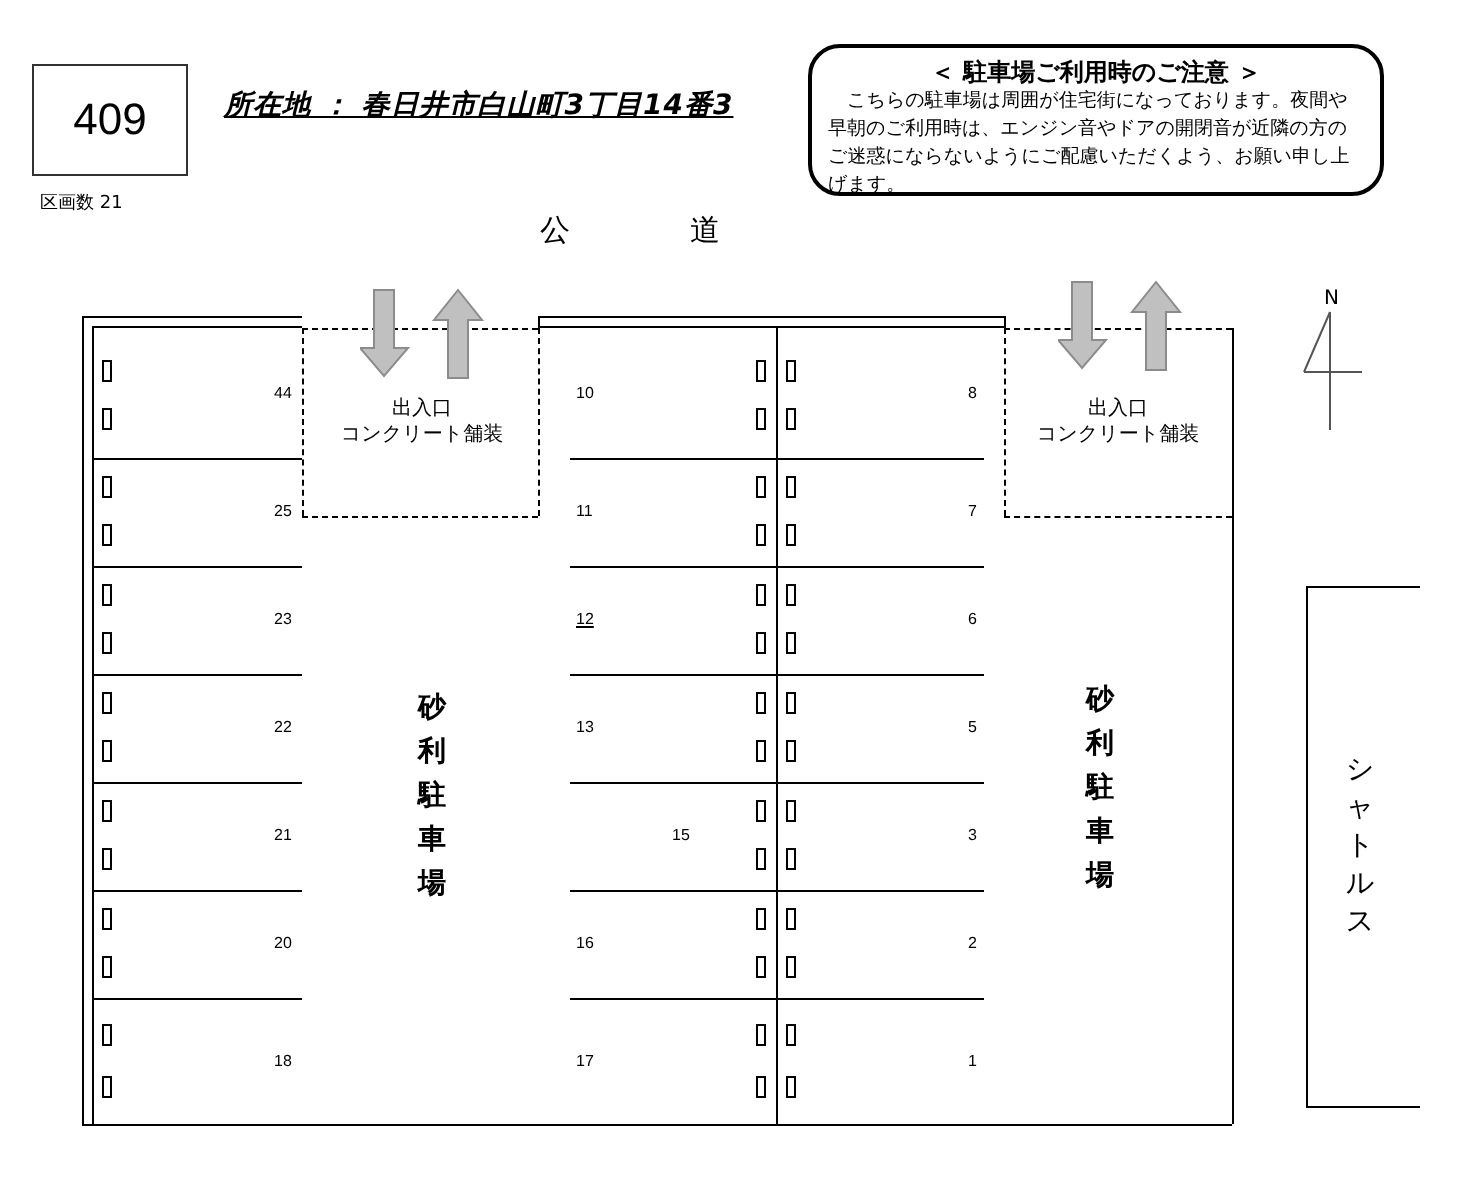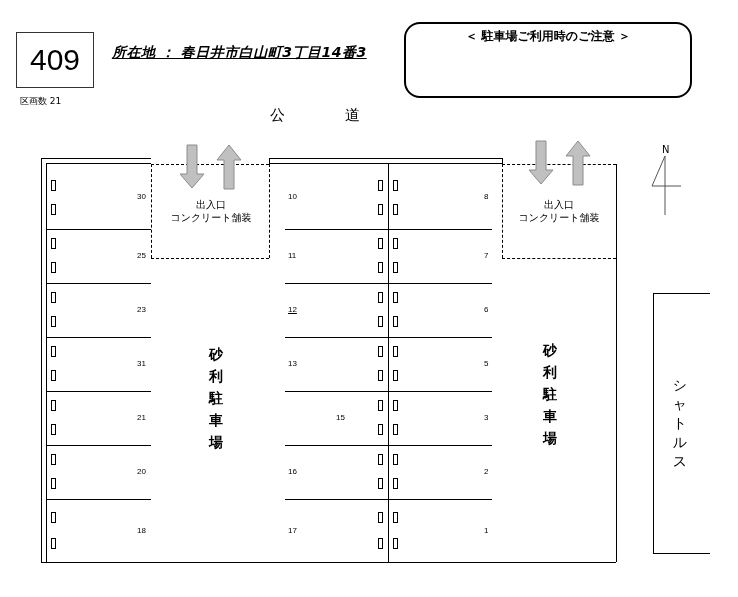--- a/index.html
+++ b/index.html
@@ -1,20 +1,20 @@
 <!DOCTYPE html>
 <html><head>
 <meta charset="utf-8">
 <style>
   html, body { margin:0; padding:0; background:#ffffff; }
   body { width:738px; height:597px; position:relative; overflow:hidden;
          font-family:"DejaVu Sans", "Liberation Sans", sans-serif; color:#000; }
   .abs { position:absolute; }
   .lot-num { left:16px; top:32px; width:76px; height:54px; border:1px solid #333;
-             font-family:"Liberation Sans", sans-serif; font-size:30px; line-height:54px;
+             font-family:"Liberation Sans", sans-serif; font-size:22px; line-height:54px;
              text-align:center; }
   .address { left:112px; top:44px; font-size:14px; font-weight:bold; text-decoration:underline;
              letter-spacing:0.5px; white-space:nowrap;font-style:italic; }
   .count { left:20px; top:95px; font-size:9px; white-space:nowrap; }
   .road { left:270px; top:106px; font-size:15px; letter-spacing:0; white-space:nowrap; }
   .road span { display:inline-block; }
   .notice { left:404px; top:22px; width:288px; height:76px; border:2px solid #000;
             border-radius:16px; box-sizing:border-box; padding:4px 8px; font-size:9.5px; line-height:14px; }
   .notice .ttl { text-align:center; font-weight:bold; font-size:12px; line-height:16px; }
   .notice .txt { text-indent:1em; }
@@ -34,20 +34,21 @@
 
 <div class="abs lot-num">409</div>
 <div class="abs address">所在地 ： 春日井市白山町3丁目14番3</div>
 <div class="abs count">区画数 21</div>
 <div class="abs road">
   <span>公</span><span style="display:inline-block;width:60px"></span><span>道</span>
 </div>
 
 <div class="abs notice">
   <div class="ttl">＜ 駐車場ご利用時のご注意 ＞</div>
+  <div class="txt">こちらの駐車場は周囲が住宅街になっております。夜間や早朝のご利用時は、エンジン音やドアの開閉音が近隣の方のご迷惑にならないようにご配慮いただくよう、お願い申し上げます。</div>
 </div>
 
 <div class="north-label" style="left:662px;top:144px;">N</div>
 <svg class="abs" style="left:648px;top:155px;" width="40" height="62">
   <line x1="17" y1="1" x2="17" y2="60" stroke="#555" stroke-width="1"></line>
   <line x1="17" y1="1" x2="4" y2="31" stroke="#555" stroke-width="1"></line>
   <line x1="4" y1="31" x2="33" y2="31" stroke="#555" stroke-width="1"></line>
 </svg>
 
 <div>
@@ -133,24 +134,24 @@
   <div class="shuttle" style="left:672px;top:376px;">
     <div>シ</div>
     <div>ャ</div>
     <div>ト</div>
     <div>ル</div>
     <div>ス</div>
   </div>
 </div>
 
 <div>
-  <div class="num" style="left:137px;top:192px;">30</div>
+  <div class="num" style="left:137px;top:192px;">44</div>
   <div class="num" style="left:137px;top:251px;">25</div>
   <div class="num" style="left:137px;top:305px;">23</div>
-  <div class="num" style="left:137px;top:359px;">31</div>
+  <div class="num" style="left:137px;top:359px;">22</div>
   <div class="num" style="left:137px;top:413px;">21</div>
   <div class="num" style="left:137px;top:467px;">20</div>
   <div class="num" style="left:137px;top:526px;">18</div>
 </div>
 
 <div>
   <div class="num" style="left:288px;top:192px;">10</div>
   <div class="num" style="left:288px;top:251px;">11</div>
   <div class="num" style="left:288px;top:305px;text-decoration:underline;">12</div>
   <div class="num" style="left:288px;top:359px;">13</div>

